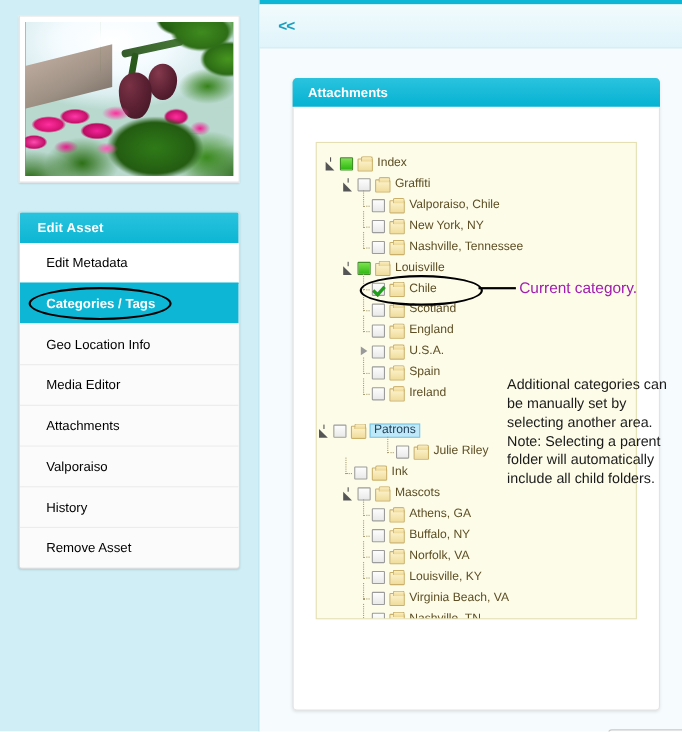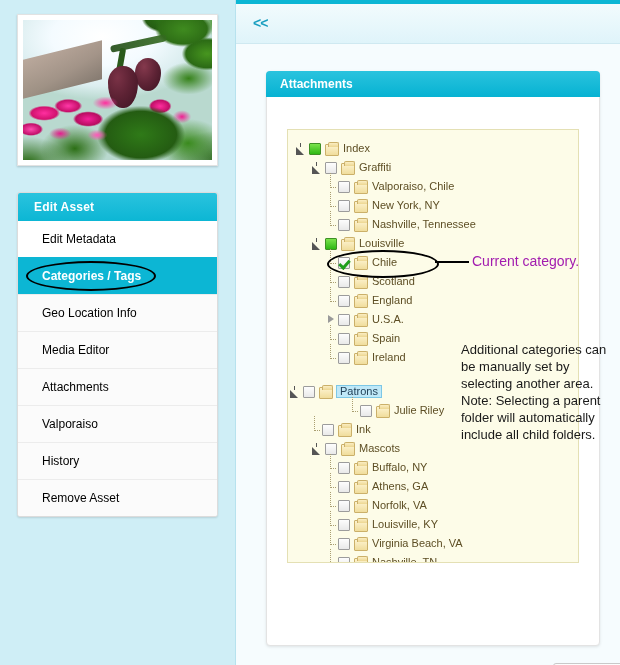--- a/index.html
+++ b/index.html
@@ -398,27 +398,27 @@
           <div class="row" style="padding-left: 22px;">
             <span class="tree-root-icon"></span>
             <span class="cb"></span>
             <span class="folder"></span>
             <span class="lbl">Mascots</span>
           </div>
           <div class="row" style="padding-left: 38px;">
             <span class="elbow"></span>
             <span class="cb"></span>
             <span class="folder"></span>
+            <span class="lbl">Athens, GA</span>
+          </div>
+          <div class="row" style="padding-left: 38px;">
+            <span class="elbow"></span>
+            <span class="cb"></span>
+            <span class="folder"></span>
             <span class="lbl">Buffalo, NY</span>
-          </div>
-          <div class="row" style="padding-left: 38px;">
-            <span class="elbow"></span>
-            <span class="cb"></span>
-            <span class="folder"></span>
-            <span class="lbl">Athens, GA</span>
           </div>
           <div class="row" style="padding-left: 38px;">
             <span class="elbow"></span>
             <span class="cb"></span>
             <span class="folder"></span>
             <span class="lbl">Norfolk, VA</span>
           </div>
           <div class="row" style="padding-left: 38px;">
             <span class="elbow"></span>
             <span class="cb"></span>

